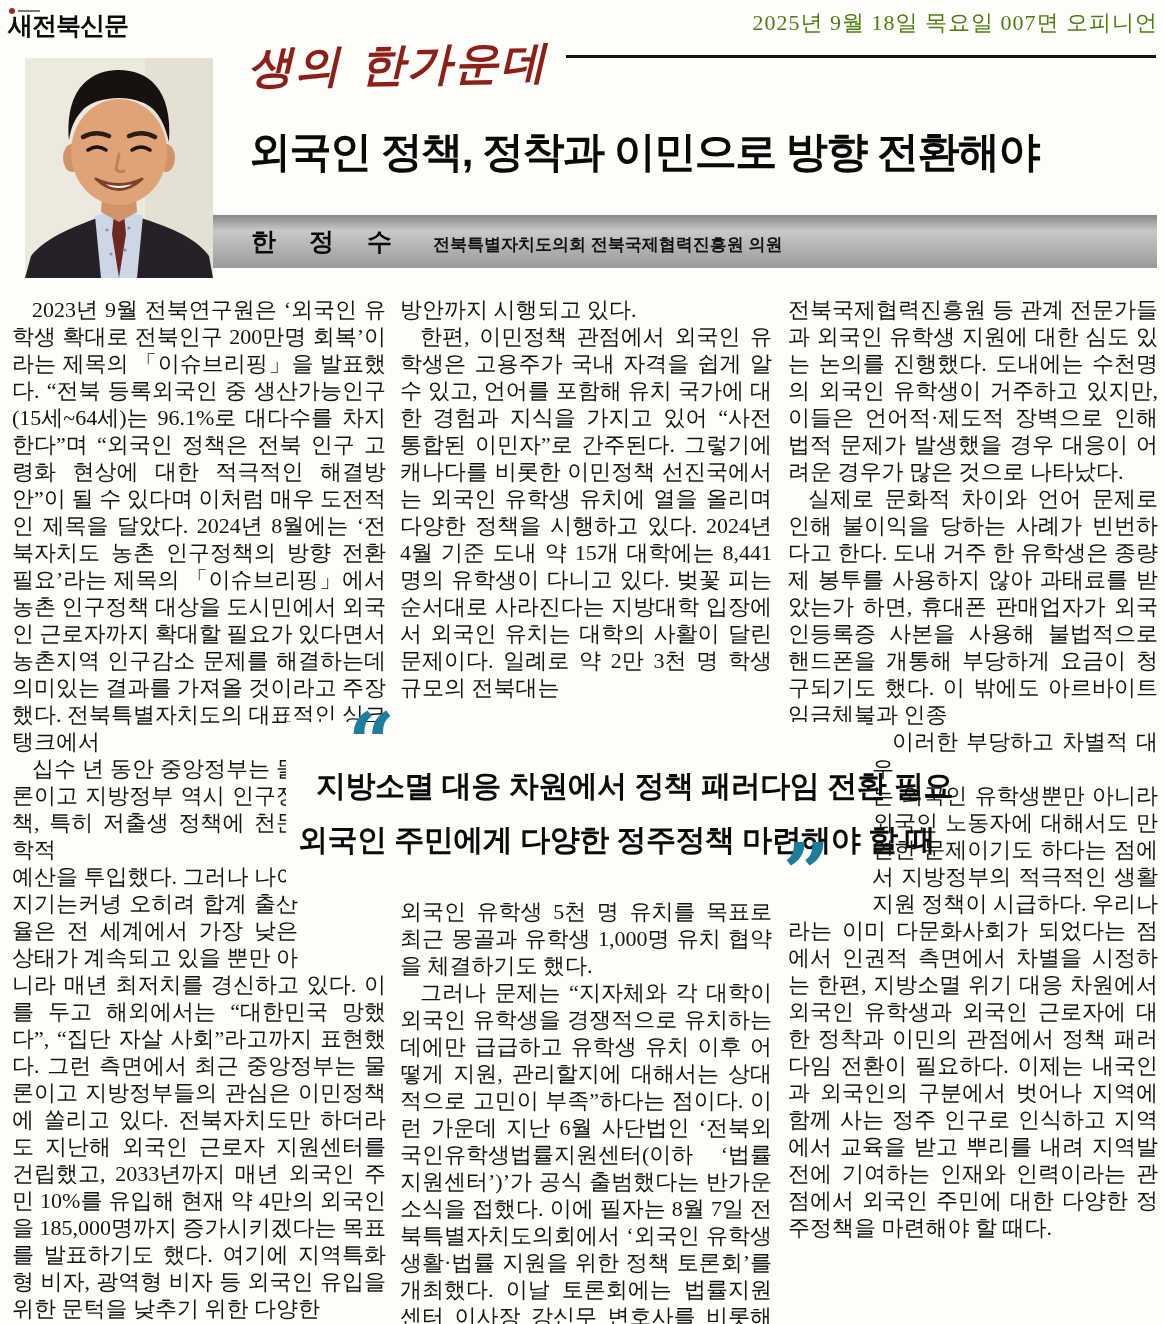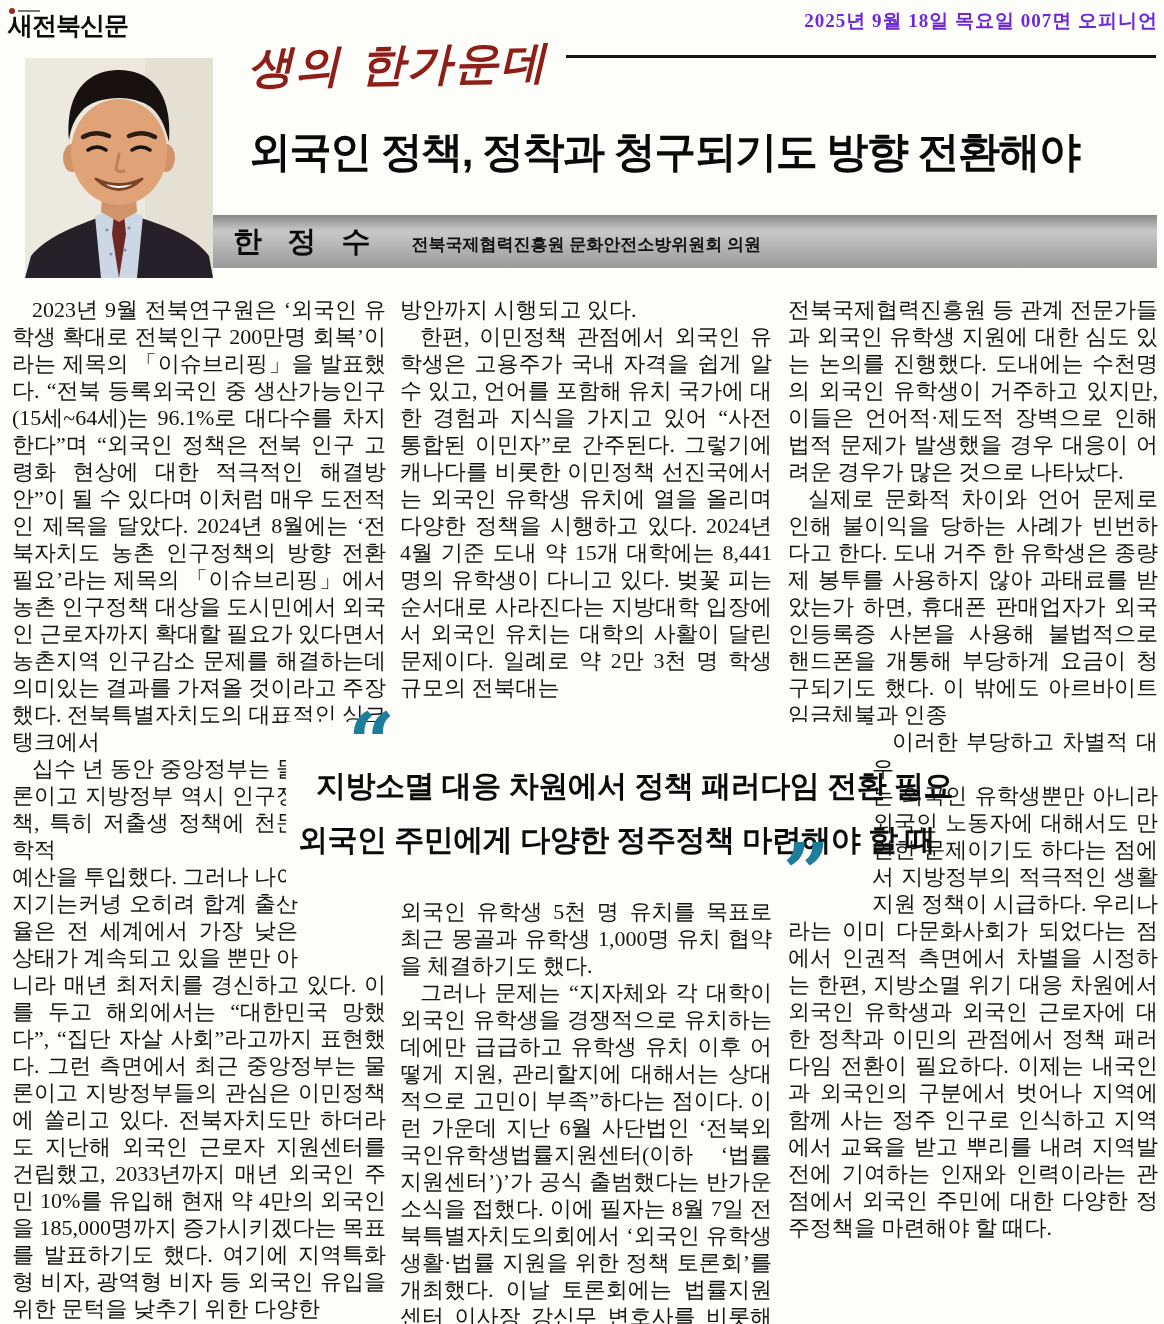--- a/index.html
+++ b/index.html
@@ -16,21 +16,21 @@
   }
   
   .masthead-logo{position:absolute;left:8px;top:2px;}
   .logo-mark{display:block;height:10px;}
   .logo-text{
     font-family:"Liberation Sans","DejaVu Sans",sans-serif;
     font-weight:bold;font-size:25px;letter-spacing:-1px;color:#0c0c0c;line-height:1.1;
   }
   .dateline{
     position:absolute;right:6px;top:8px;
-    font-weight:bold;font-size:19px;letter-spacing:1px;color:#6d28d9;
+    font-weight:normal;font-size:22px;letter-spacing:1px;color:#4d7c0f;
   }
   
   .photo{position:absolute;left:25px;top:58px;width:188px;height:220px;background:#eceade;overflow:hidden;}
   
   .section-row{position:absolute;left:248px;top:42px;width:908px;display:flex;align-items:center;}
   .section-title{
     font-family:"DejaVu Serif","Liberation Serif",serif;
     font-style:italic;font-weight:bold;font-size:45px;line-height:1;
     color:var(--section_red);transform:rotate(-1deg);letter-spacing:2px;white-space:nowrap;
   }
@@ -41,22 +41,22 @@
     font-family:"Liberation Sans","DejaVu Sans",sans-serif;
     font-weight:bold;font-size:42px;letter-spacing:-1.5px;color:#0a0a0a;white-space:nowrap;
   }
   
   .byline-bar{
     position:absolute;left:213px;top:215px;width:944px;height:53px;
     background:linear-gradient(180deg,#888 0%,#c9c9c9 30%,#b4b4b4 60%,#9a9a9a 100%);
     display:flex;align-items:center;
   }
   .author-name{
-    font-family:Liberation Serif, serif;
-    font-weight:bold;font-size:29px;letter-spacing:9px;color:#0b0b0b;margin-left:20px;white-space:nowrap;
+    font-family:Liberation Mono, monospace;
+    font-weight:bold;font-size:25px;letter-spacing:9px;color:#0b0b0b;margin-left:38px;white-space:nowrap;
   }
   .author-title{
     font-family:"Liberation Sans","DejaVu Sans",sans-serif;
     font-weight:bold;font-size:17px;color:#111;margin-left:32px;margin-top:6px;white-space:nowrap;
   }
   
   .col{
     position:absolute;top:296px;height:1028px;overflow:hidden;
     font-size:22px;line-height:27px;text-align:justify;word-break:break-all;color:var(--ink);
   }
@@ -130,25 +130,25 @@
       <path d="M94 96 L91 111 Q94 115 99 113" stroke="#bd8255" stroke-width="3" fill="none" stroke-linecap="round"></path>
       <path d="M71 121 Q94 142 117 121 Q94 132 71 121 Z" fill="#ffffff" stroke="#7d4226" stroke-width="3" stroke-linejoin="round"></path>
     </svg>
   </div>
 
   <div class="section-row">
     <span class="section-title">생의 한가운데</span>
     <span class="section-rule"></span>
   </div>
 
-  <h1 class="headline">외국인 정책, 정착과 청구되기도 방향 전환해야</h1>
+  <h1 class="headline">외국인 정책, 정착과 이민으로 방향 전환해야</h1>
 
   <div class="byline-bar">
     <span class="author-name">한 정 수</span>
-    <span class="author-title">전북국제협력진흥원 문화안전소방위원회 의원</span>
+    <span class="author-title">전북특별자치도의회 전북국제협력진흥원 의원</span>
   </div>
 
   <section class="col col1">
     <p class="para ind">2023년 9월 전북연구원은 ‘외국인 유학생 확대로 전북인구 200만명 회복’이라는 제목의 「이슈브리핑」을 발표했다. “전북 등록외국인 중 생산가능인구(15세~64세)는 96.1%로 대다수를 차지한다”며 “외국인 정책은 전북 인구 고령화 현상에 대한 적극적인 해결방안”이 될 수 있다며 이처럼 매우 도전적인 제목을 달았다. 2024년 8월에는 ‘전북자치도 농촌 인구정책의 방향 전환 필요’라는 제목의 「이슈브리핑」에서 농촌 인구정책 대상을 도시민에서 외국인 근로자까지 확대할 필요가 있다면서 농촌지역 인구감소 문제를 해결하는데 의미있는 결과를 가져올 것이라고 주장했다. 전북특별자치도의 대표적인 싱크탱크에서</p>
     <div class="spacer-r"></div>
     <p class="para ind">십수 년 동안 중앙정부는 물론이고 지방정부 역시 인구정책, 특히 저출생 정책에 천문학적</p>
     <p class="para">예산을 투입했다. 그러나 나아지기는커녕 오히려 합계 출산율은 전 세계에서 가장 낮은 상태가 계속되고 있을 뿐만 아니라 매년 최저치를 경신하고 있다. 이를 두고 해외에서는 “대한민국 망했다”, “집단 자살 사회”라고까지 표현했다. 그런 측면에서 최근 중앙정부는 물론이고 지방정부들의 관심은 이민정책에 쏠리고 있다. 전북자치도만 하더라도 지난해 외국인 근로자 지원센터를 건립했고, 2033년까지 매년 외국인 주민 10%를 유입해 현재 약 4만의 외국인을 185,000명까지 증가시키겠다는 목표를 발표하기도 했다. 여기에 지역특화형 비자, 광역형 비자 등 외국인 유입을 위한 문턱을 낮추기 위한 다양한</p>
   </section>
 
   <section class="col col2">

